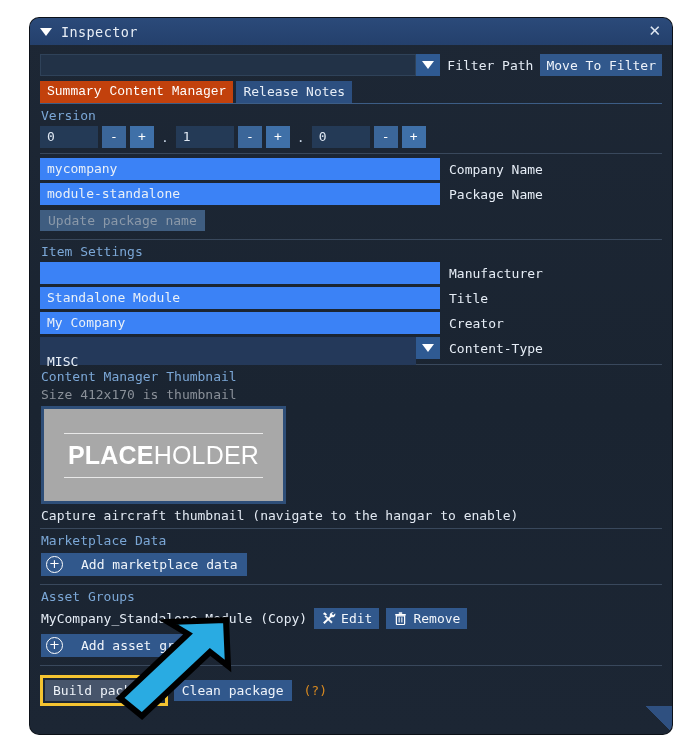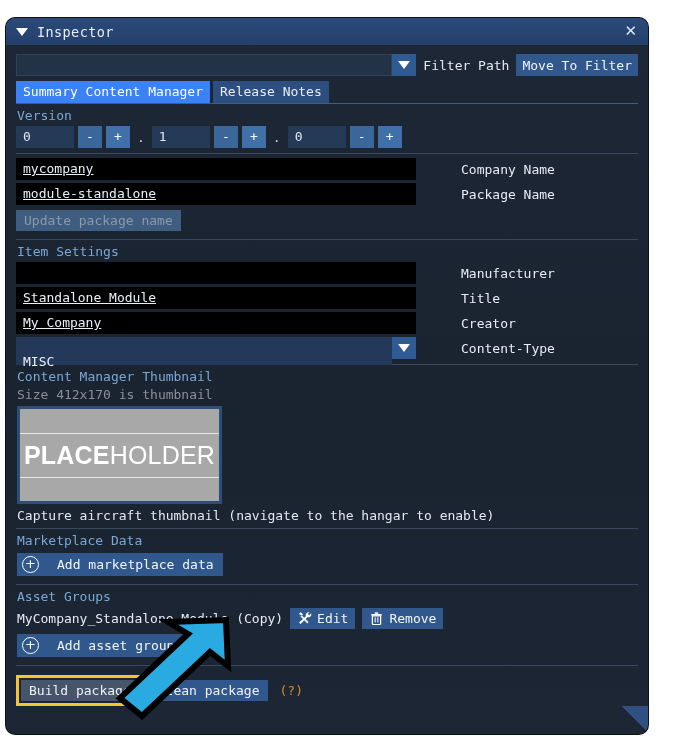--- a/index.html
+++ b/index.html
@@ -7,21 +7,21 @@
     width:678px;height:754px;
     background:#ffffff;
     font-family:"DejaVu Sans Mono","Liberation Mono",monospace;
     overflow:hidden;
     position:relative;
   }
 
   
   #window{
     position:absolute;
-    left:6px;top:18px;
+    left:30px;top:18px;
     width:642px;height:716px;
     background:#1b2533;
     border-radius:9px;
     box-shadow:0 0 0 1px #0c1118;
     overflow:hidden;
   }
   
   #window:before{
     content:"";position:absolute;inset:0;
     background:linear-gradient(180deg,#1d2735 0%,#1a2431 55%,#1c2634 100%);
@@ -82,21 +82,21 @@
     background:#31588c;color:#eef3fa;font-size:13px;
     padding:2px 6px;display:flex;align-items:center;white-space:nowrap;cursor:pointer;
   }
 
   
   #tabs{display:flex;margin-top:5px;}
   .tab{
     background:#2c4f80;color:#e6edf6;font-size:13px;
     padding:3px 7px 4px 7px;margin-right:3px;white-space:nowrap;cursor:pointer;
   }
-  .tab.active{background:#3b82f6;color:#ffffff;}
+  .tab.active{background:#c2410c;color:#ffffff;font-family:Liberation Mono, monospace;}
   #tabs-underline{height:1px;background:#3c5d86;margin-top:0;}
 
   
   .seclabel{color:#7ba7d6;font-size:13px;margin:4px 0 3px 1px;}
 
   
   #versionrow{display:flex;align-items:center;gap:0;height:22px;margin-bottom:3px;}
   .vfield{
     background:#243a56;color:#dfe8f3;font-size:13px;
     height:22px;line-height:22px;padding:0 7px;box-sizing:border-box;
@@ -106,41 +106,41 @@
     background:#3b6699;color:#ffffff;font-size:13px;
     width:24px;height:22px;line-height:22px;text-align:center;
     margin-left:4px;box-sizing:border-box;cursor:pointer;
   }
   .vbtn.plus{background:#3f70a8;}
   .vdot{color:#c9d6e6;font-size:13px;padding:0 7px;}
 
   
   .fieldrow{display:flex;align-items:center;height:22px;margin-bottom:3px;}
   .tfield{
-    width:400px;background:#000000;color:#e9f0f8;font-size:13px;
+    width:400px;background:#3b82f6;color:#e9f0f8;font-size:13px;
     height:22px;line-height:22px;padding:0 7px;box-sizing:border-box;
-    white-space:nowrap;overflow:hidden;text-decoration:underline;
-  }
-  .frlabel{color:#e6edf6;font-size:13px;padding-left:9px;white-space:nowrap;margin-left:36px;}
+    white-space:nowrap;overflow:hidden;
+  }
+  .frlabel{color:#e6edf6;font-size:13px;padding-left:9px;white-space:nowrap;}
 
   .combowrap{display:flex;width:400px;height:22px;}
   .combowrap .cv{
     flex:1;background:#24395a;color:#e9f0f8;font-size:13px;
     height:22px;line-height:22px;padding:14px 7px;box-sizing:border-box;
   }
 
   .btn-disabled{
     background:#3f5d80;color:#8b99a9;font-size:13px;
     padding:3px 8px;display:inline-block;cursor:default;margin:2px 0 3px 0;
   }
 
   
   .hint{color:#8a9099;font-size:13px;margin:0 0 4px 1px;}
   #thumbframe{
-    width:205px;height:98px;border:3px solid #2e4e78;background:#e5e5e5;
+    width:245px;height:98px;border:3px solid #2e4e78;background:#e5e5e5;
     box-sizing:border-box;margin:2px 0 4px 1px;
     display:flex;align-items:center;justify-content:center;
   }
   #thumb{
     width:100%;height:100%;background:#a8a8a8;
     display:flex;align-items:center;justify-content:center;
   }
   #phtext{
     position:relative;
     font-family:"Liberation Sans","DejaVu Sans",sans-serif;

